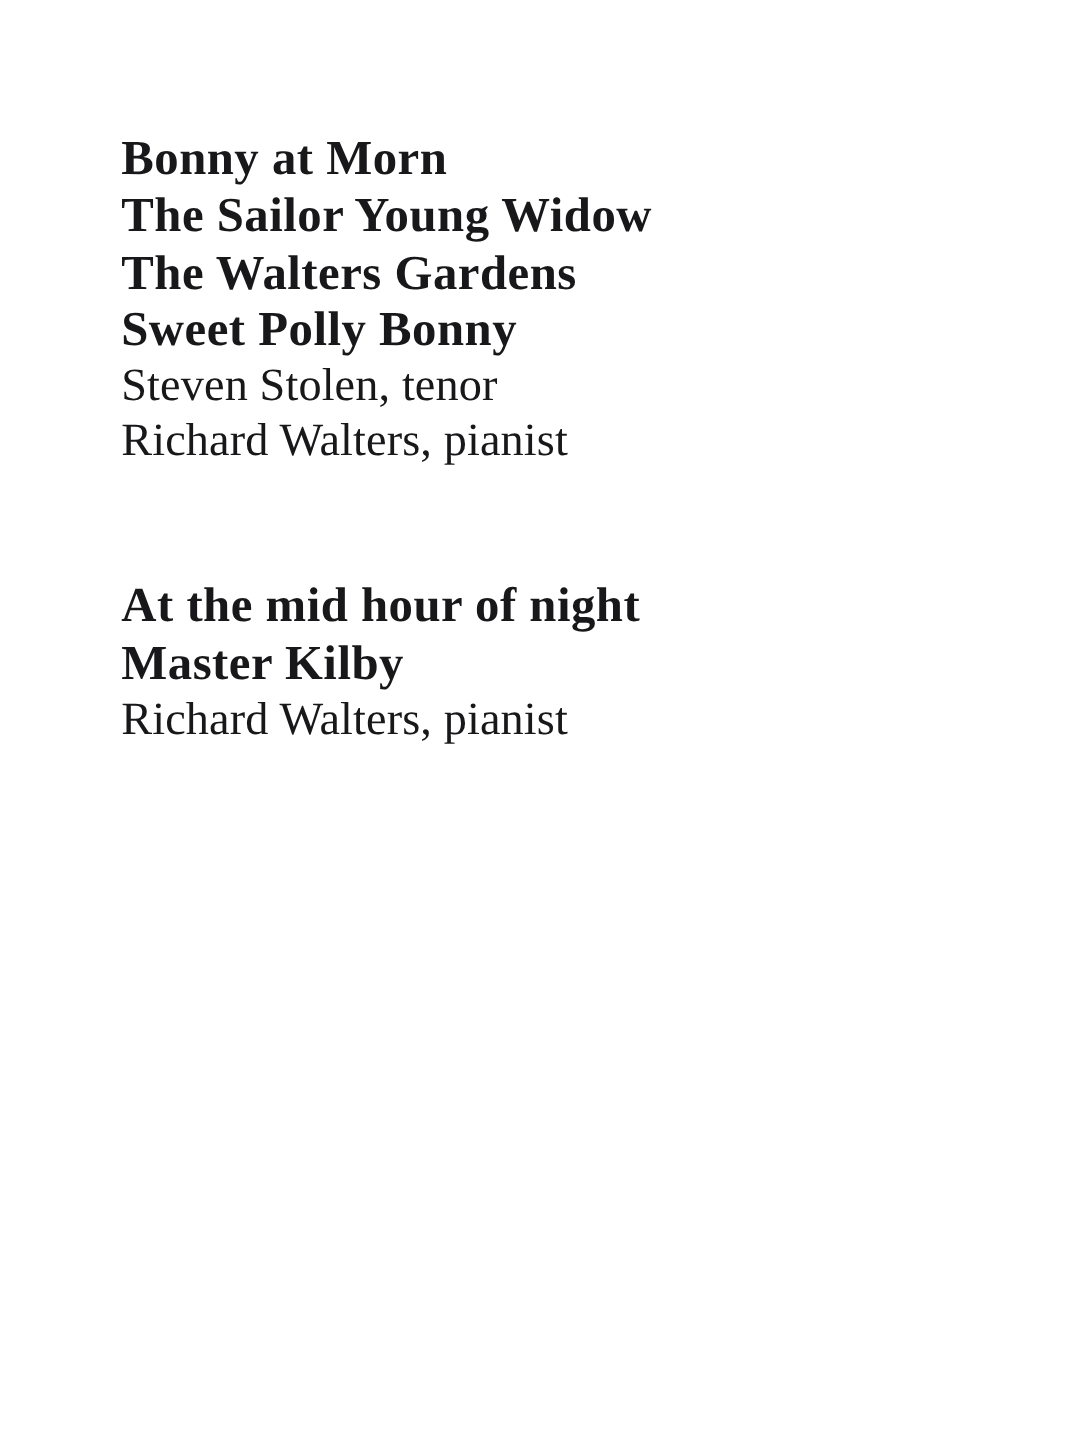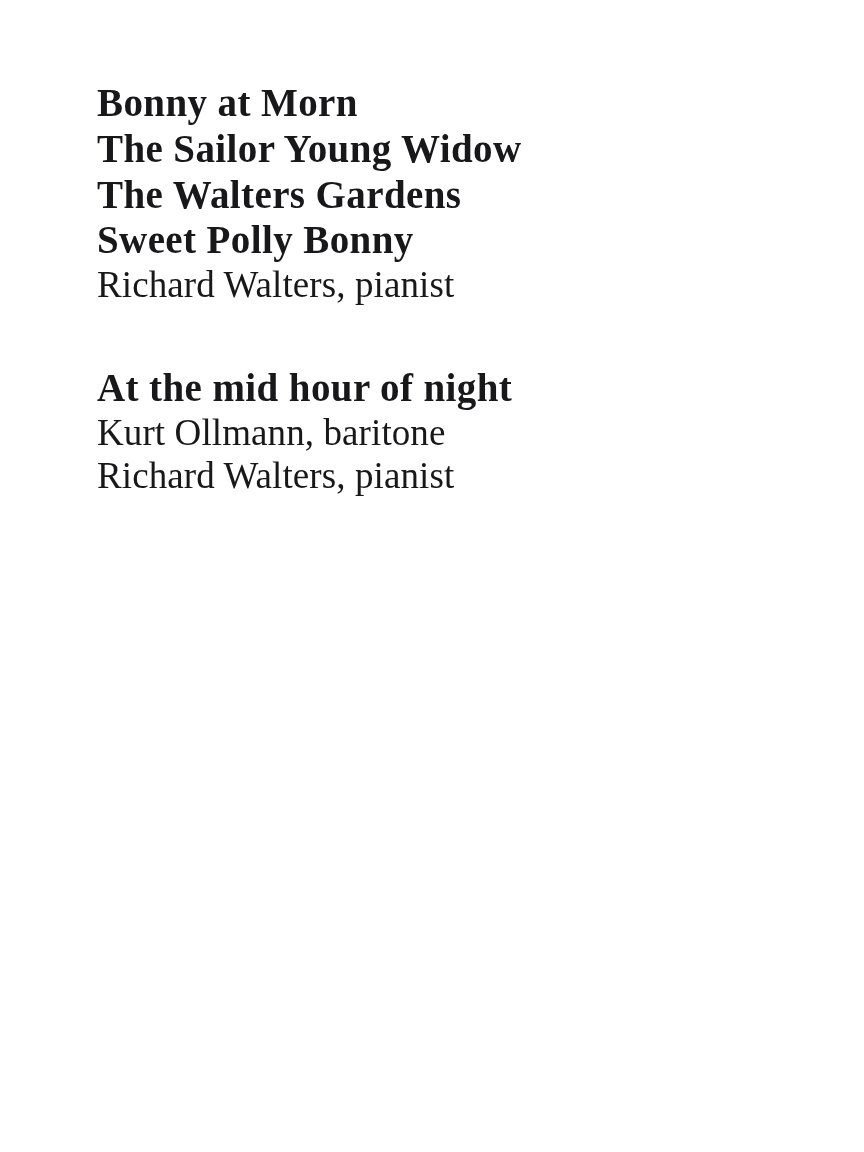--- a/index.html
+++ b/index.html
@@ -12,27 +12,27 @@
     background: #ffffff;
     font-family: "Liberation Serif", "DejaVu Serif", serif;
     color: #18181a;
     overflow: hidden;
   }
   .page {
     position: relative;
     width: 861px;
     height: 1152px;
     box-sizing: border-box;
-    padding: 80px 60px 0 97px;
+    padding: 104px 60px 0 97px;
   }
   .block {
     margin: 0;
   }
   .block + .block {
-    margin-top: 58px;
+    margin-top: 88px;
   }
   .line {
     display: block;
     white-space: pre;
     line-height: 1.175;
   }
   .title-line {
     font-weight: 700;
     font-size: 39px;
     letter-spacing: 0.4px;
@@ -46,22 +46,23 @@
 </head>
 <body>
 
 <div class="page">
 
   <div class="block">
     <span class="line title-line">Bonny at Morn</span>
     <span class="line title-line">The Sailor Young Widow</span>
     <span class="line title-line">The Walters Gardens</span>
     <span class="line title-line">Sweet Polly Bonny</span>
+    <span class="line performer-line">Steven Stolen, tenor</span>
     <span class="line performer-line">Richard Walters, pianist</span>
   </div>
 
   <div class="block">
     <span class="line title-line">At the mid hour of night</span>
-    <span class="line performer-line">Kurt Ollmann, baritone</span>
+    <span class="line title-line">Master Kilby</span>
     <span class="line performer-line">Richard Walters, pianist</span>
   </div>
 
 </div>
 
 </body></html>

